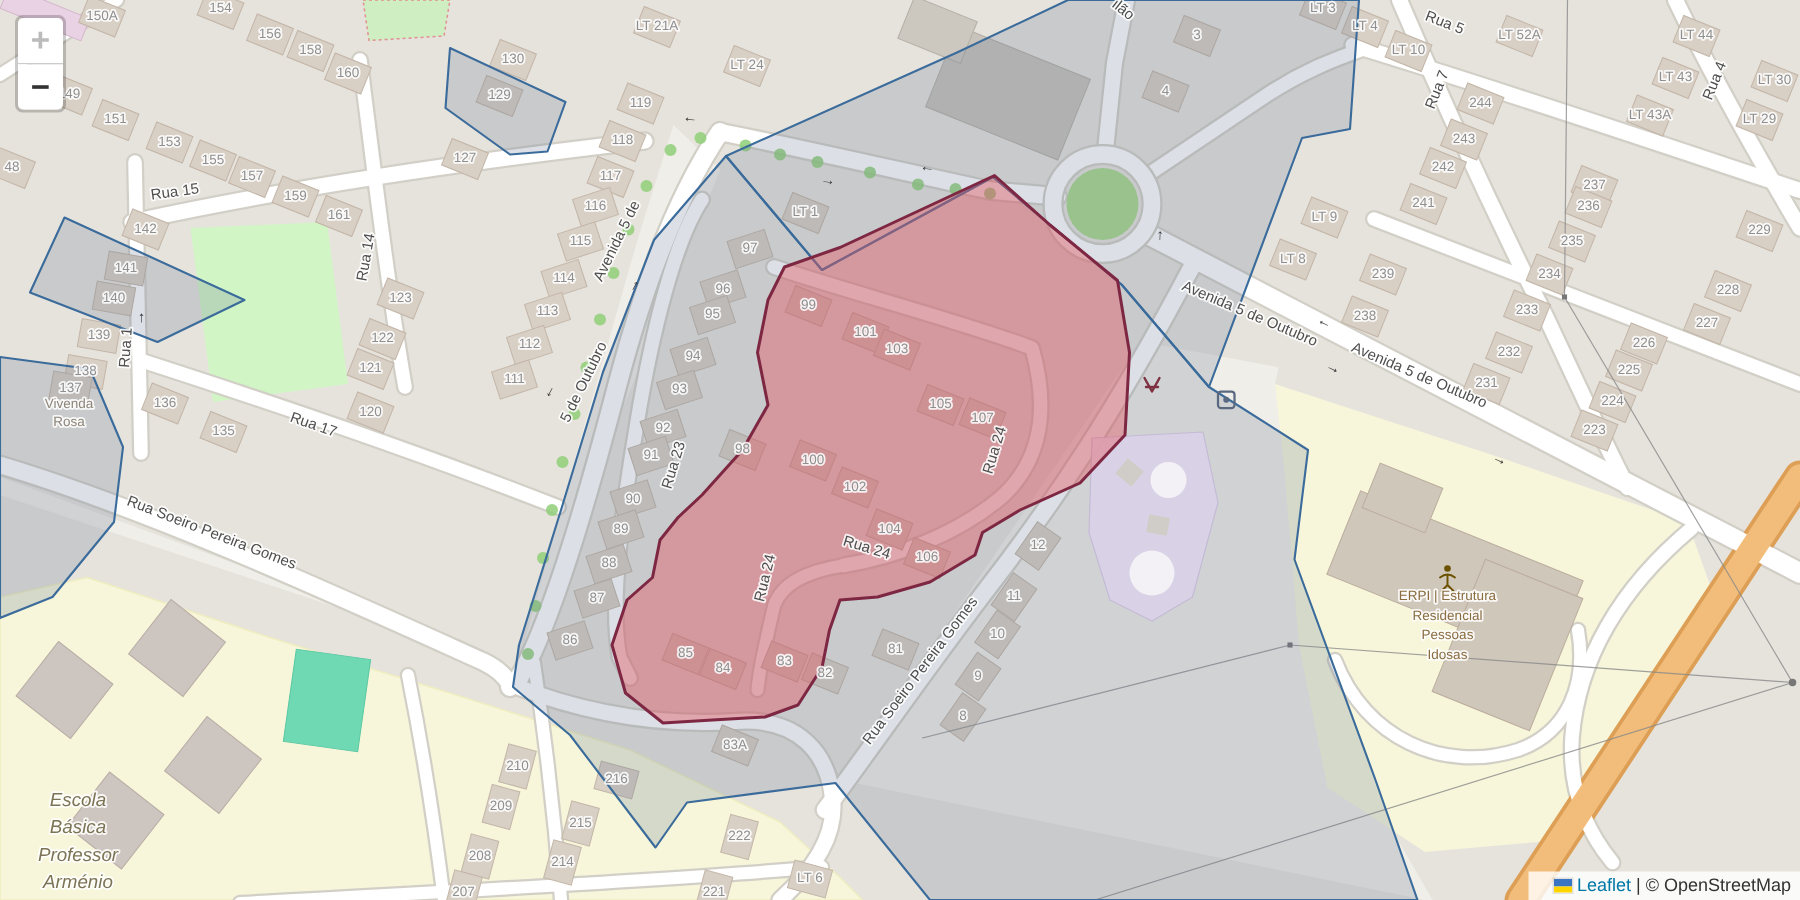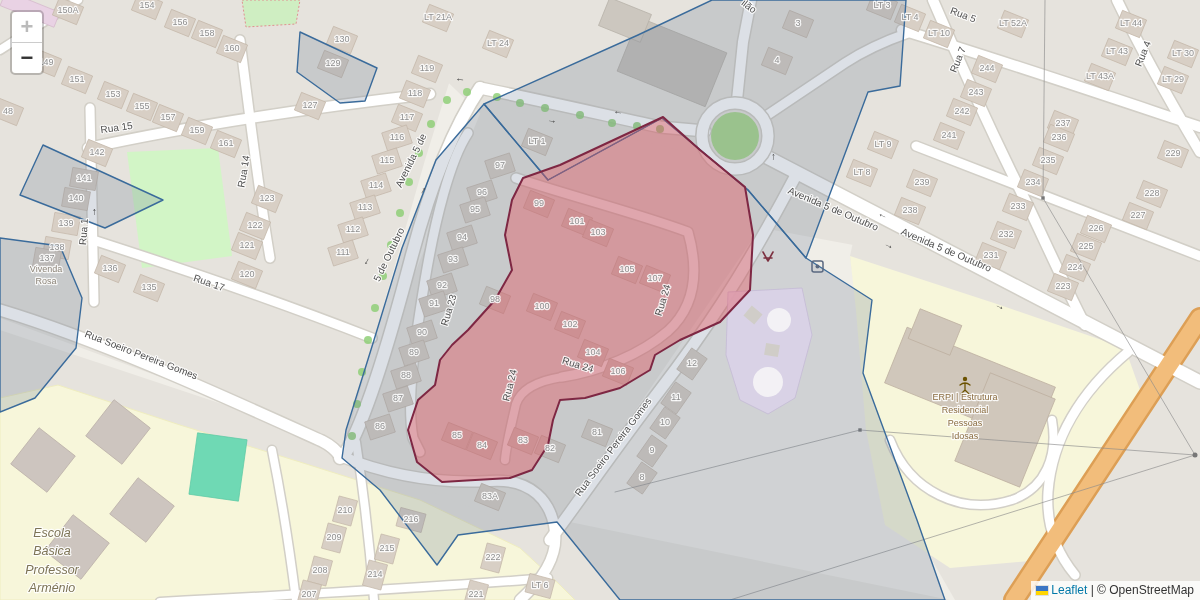--- a/index.html
+++ b/index.html
@@ -7,21 +7,21 @@
        cursor:grab;font-family:"Liberation Sans",sans-serif;}
   #map svg{position:absolute;left:0;top:0;}
   .zoomctl{position:absolute;left:10px;top:10px;z-index:10;border:2px solid rgba(0,0,0,0.2);
            border-radius:5px;background-clip:padding-box;}
   .zoomctl a{display:block;width:30px;height:30px;line-height:30px;text-align:center;
              background:#fff;font:bold 22px/30px "Liberation Sans",sans-serif;
              text-decoration:none;cursor:pointer;user-select:none;}
   .zoomctl a.zin{color:#bbb;border-bottom:1px solid #ccc;border-radius:4px 4px 0 0;}
   .zoomctl a.zout{color:#333;border-radius:0 0 4px 4px;}
   .attrib{position:absolute;right:0;bottom:0;z-index:10;background:rgba(255,255,255,0.8);
-          padding:2px 6px 3px 5px;font-size:12px;color:#333;white-space:nowrap;}
+          padding:2px 6px 3px 17px;font-size:12px;color:#333;white-space:nowrap;}
   .attrib a{color:#0078A8;text-decoration:none;cursor:pointer;}
   .flag{display:inline-block;width:12px;height:9px;vertical-align:-1px;margin-right:3px;
         box-shadow:0 0 0 1px rgba(0,0,0,0.1);}
   .flag i{display:block;width:12px;height:4.5px;}
   .flag .ftop{background:#3A75C4;}
   .flag .fbot{background:#FFD500;}
 </style>
 </head>
 <body>
 

